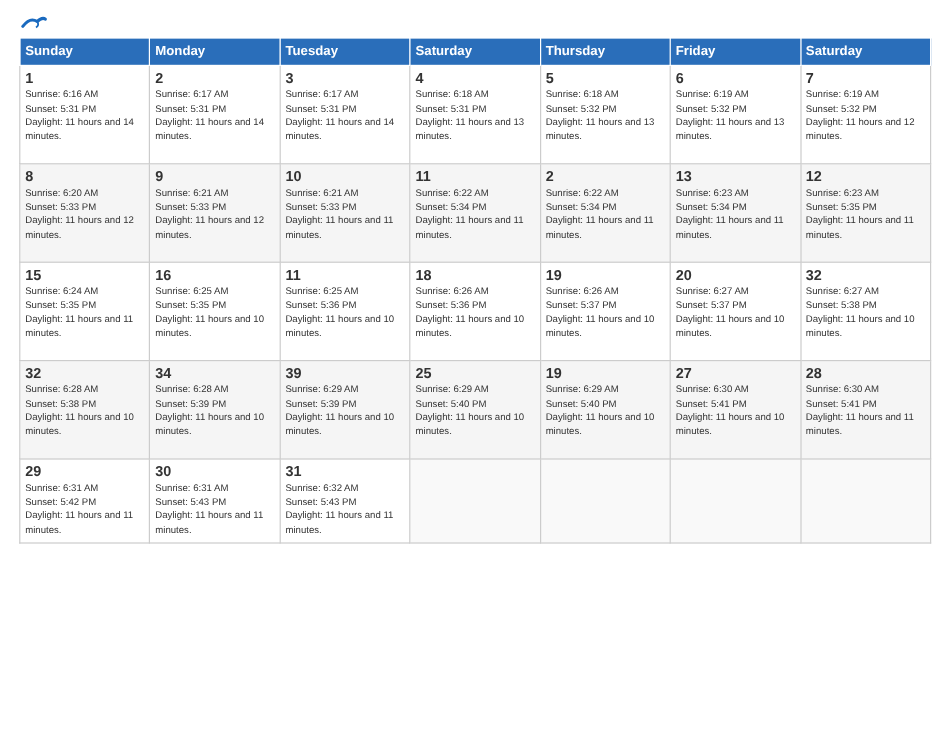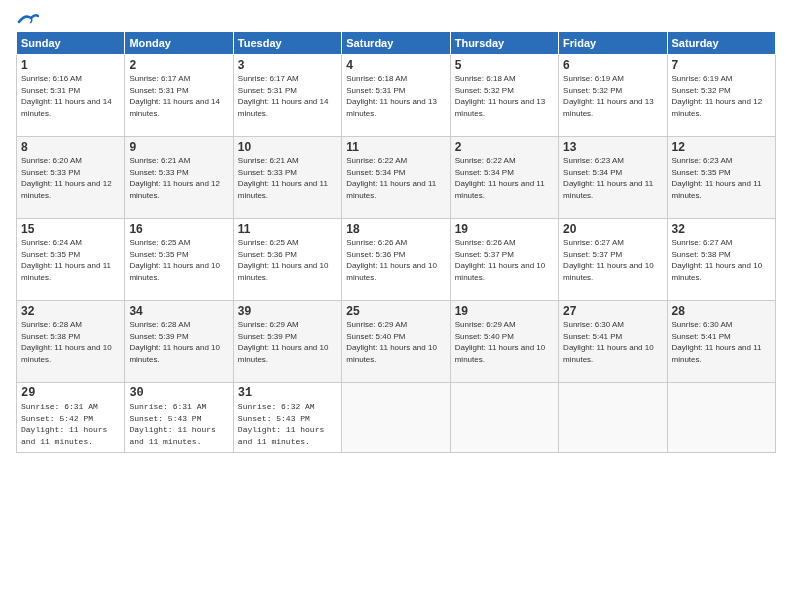--- a/index.html
+++ b/index.html
@@ -75,21 +75,20 @@
     .day-info {
       font-size: 8px;
       color: #333;
       line-height: 1.45;
     }
     .empty-cell {
       background: #f9f9f9 !important;
     }
     .last-row td {
       height: 70px;
-      font-family: Liberation Mono, monospace;
     }
   </style>
 </head>
 <body>
 
 <div class="page">
   <div class="header">
     <div class="logo">
       <div style="display:flex;align-items:center;gap:0;">
         <span style="font-size:17px;font-weight:bold;color:#333;"></span>

